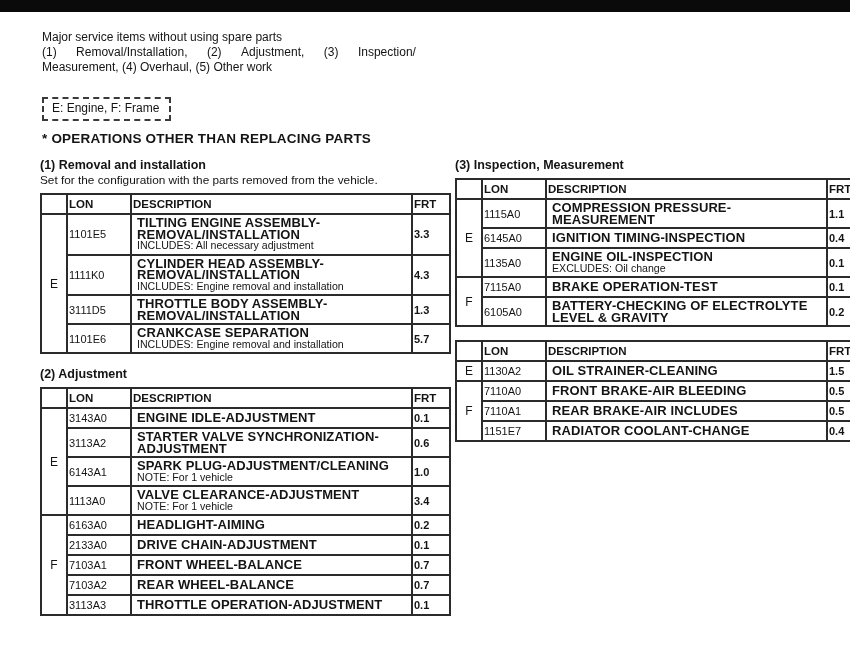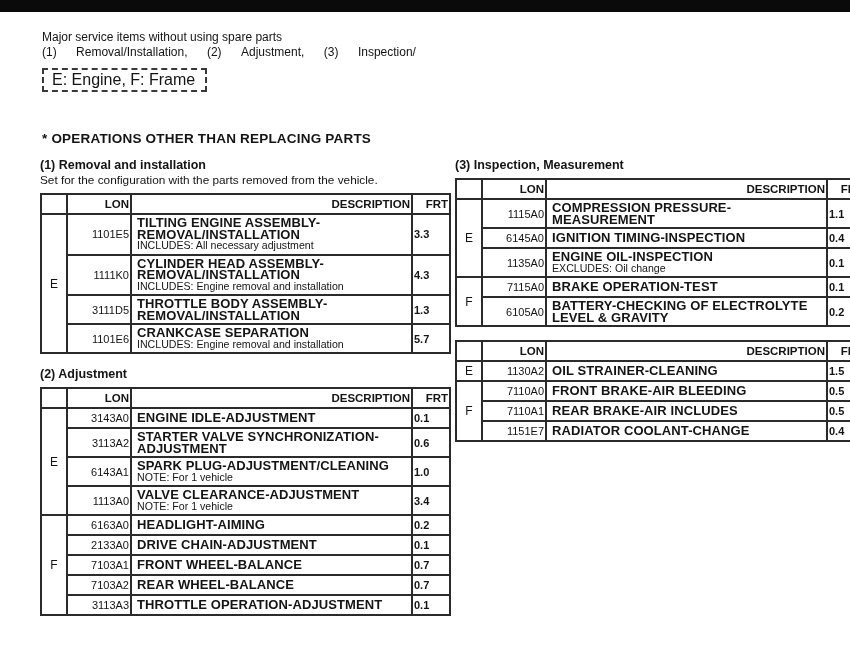--- a/index.html
+++ b/index.html
@@ -16,24 +16,24 @@
     width:850px;height:12px;
     background:#0a0a0a;
   }
   .intro{
     position:absolute;left:42px;top:30px;width:374px;
     font-size:12px;line-height:15px;
   }
   .justified{display:flex;justify-content:space-between;}
   .legend-box{
     display:inline-block;
-    margin-top:8px;
+    margin-top:22px;
     padding:2px 10px 3px 8px;
     border:2px dashed #3a3a3a;
-    font-size:16px;
+    font-size:12px;
   }
   .main-heading{
     position:absolute;left:42px;top:131px;
     font-size:13.5px;font-weight:bold;letter-spacing:.2px;
   }
   .col{position:absolute;top:158px;width:411px;}
   .col-left{left:40px;}
   .col-right{left:455px;}
   .sec{margin:0;}
   .sec + .sec{margin-top:13px;}
@@ -44,25 +44,25 @@
     width:100%;
     margin-top:5px;
     table-layout:fixed;
   }
   table.svc th, table.svc td{
     border:2px solid #2b2b2b;
     vertical-align:middle;
   }
   table.svc th{
     font-size:11.5px;font-weight:bold;
-    padding:3px 1px;text-align:right;
+    padding:3px 1px;text-align:left;
   }
   td.c-group{width:22px;text-align:center;font-size:12px;padding:2px 0;}
   th.c-group{width:22px;}
-  td.c-lon{width:60px;text-align:right;font-size:11px;padding:3px 1px;}
+  td.c-lon{width:60px;text-align:left;font-size:11px;padding:3px 1px;}
   th.c-lon{width:60px;}
   td.c-desc{padding:2px 5px;}
   td.c-frt{width:34px;text-align:left;font-size:11px;padding:3px 1px;font-weight:bold;}
   th.c-frt{width:34px;}
   .desc-main{
     font-weight:bold;font-size:13px;line-height:11.5px;
     white-space:pre-line;letter-spacing:.1px;
   }
   .desc-note{font-size:10.6px;line-height:11.5px;}
 </style>
@@ -74,20 +74,21 @@
 <div class="intro">
   <div>Major service items without using spare parts</div>
   <div class="justified">
     <span>(1)</span>
     <span>Removal/Installation,</span>
     <span>(2)</span>
     <span>Adjustment,</span>
     <span>(3)</span>
     <span>Inspection/</span>
   </div>
+  <div>Measurement, (4) Overhaul, (5) Other work</div>
   <div class="legend-box">
     <span>E: Engine, F: Frame</span>
   </div>
 </div>
 
 <div class="main-heading">* OPERATIONS OTHER THAN REPLACING PARTS</div>
 
 <div class="col col-left">
   <div class="sec">
     <div class="sec-title">(1) Removal and installation</div>

